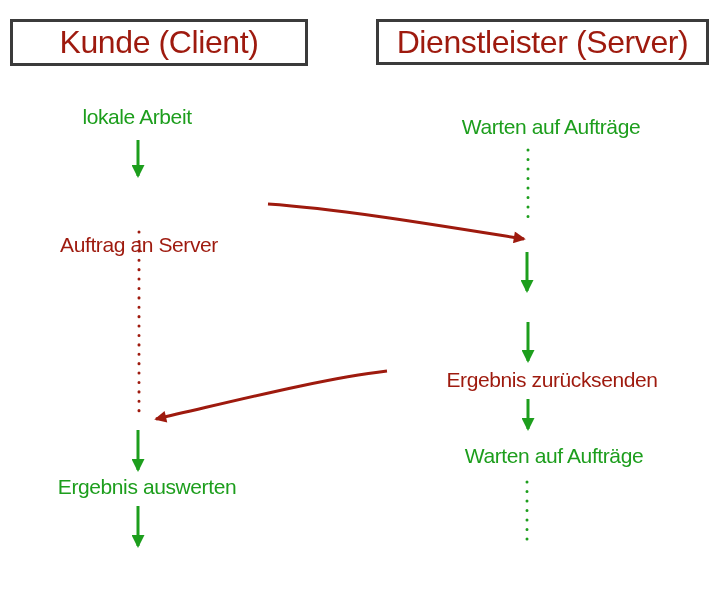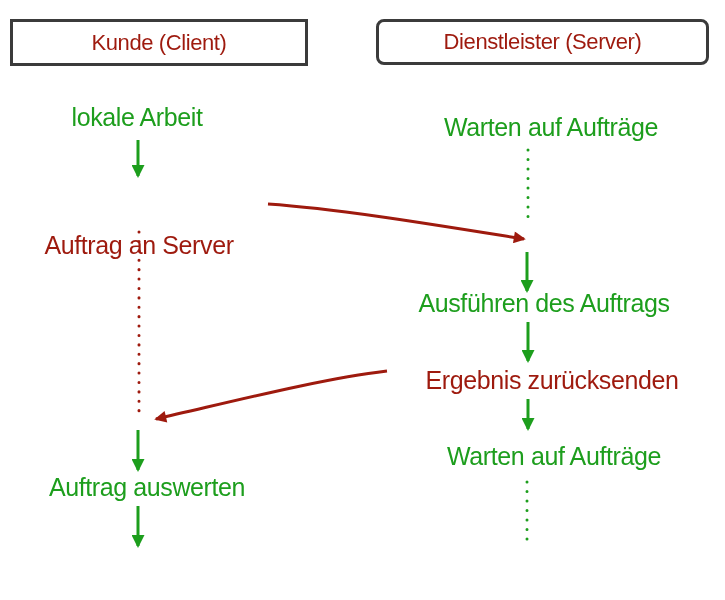--- a/index.html
+++ b/index.html
@@ -21,32 +21,32 @@
     top: 0;
     width: 725px;
     height: 600px;
   }
   .header-box {
     position: absolute;
     box-sizing: border-box;
     border: 3px solid #3b3b3b;
     background: #ffffff;
     color: #9e1a0e;
-    font-size: 22px;
+    font-size: 32px;
     letter-spacing: -0.4px;
     text-align: center;
     display: flex;
     align-items: center;
     justify-content: center;
     white-space: nowrap;
   }
   .node {
     position: absolute;
     transform: translate(-50%, -50%);
-    font-size: 25px;
+    font-size: 21px;
     letter-spacing: -0.4px;
     white-space: nowrap;
   }
   .node-green { color: #1d9e1d; }
   .node-red   { color: #9e1a0e; }
 </style>
 </head>
 <body>
 
 <div class="canvas">
@@ -72,26 +72,25 @@
     <line x1="528" y1="399" x2="528" y2="429" stroke="#1d9e1d" stroke-width="3" marker-end="url(#head-green)"></line>
     <line x1="527" y1="482" x2="527" y2="540" stroke="#1d9e1d" stroke-width="3" stroke-linecap="round" stroke-dasharray="0.1 9.4"></line>
 
     <path d="M 268 204 C 340 209, 430 224, 524 239" fill="none" stroke="#9e1a0e" stroke-width="3" marker-end="url(#head-red)"></path>
     <path d="M 387 371 C 320 379, 235 401, 156 419" fill="none" stroke="#9e1a0e" stroke-width="3" marker-end="url(#head-red)"></path>
   </svg>
 
   <div class="header-box" style="left:10px; top:19px; width:298px; height:47px;">
     <span>Kunde (Client)</span>
   </div>
-  <div class="header-box" style="left:376px; top:19px; width:333px; height:46px;border-radius:8px;">
+  <div class="header-box" style="left:376px; top:19px; width:333px; height:46px;">
     <span>Dienstleister (Server)</span>
   </div>
 
   <div class="node node-green" style="left:137px; top:117px;">lokale Arbeit</div>
   <div class="node node-red" style="left:139px; top:202px;margin-top:43px;">Auftrag an Server</div>
-  <div class="node node-green" style="left:147px; top:487px;">Auftrag auswerten</div>
+  <div class="node node-green" style="left:147px; top:487px;">Ergebnis auswerten</div>
 
   <div class="node node-green" style="left:551px; top:127px;">Warten auf Aufträge</div>
-  <div class="node node-green" style="left:544px; top:303px;">Ausführen des Auftrags</div>
   <div class="node node-red" style="left:552px; top:380px;">Ergebnis zurücksenden</div>
   <div class="node node-green" style="left:554px; top:456px;">Warten auf Aufträge</div>
 
 </div>
 
 </body></html>

